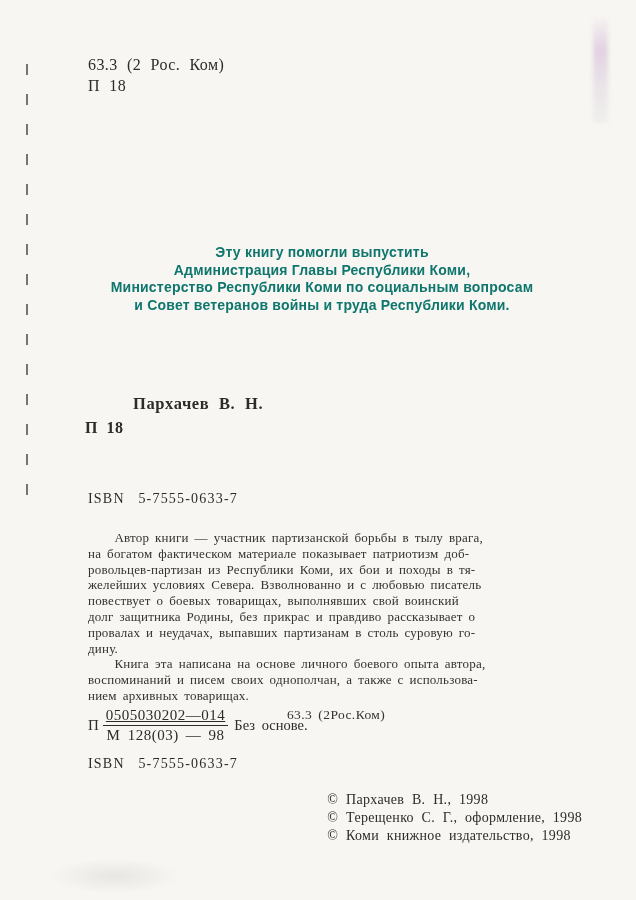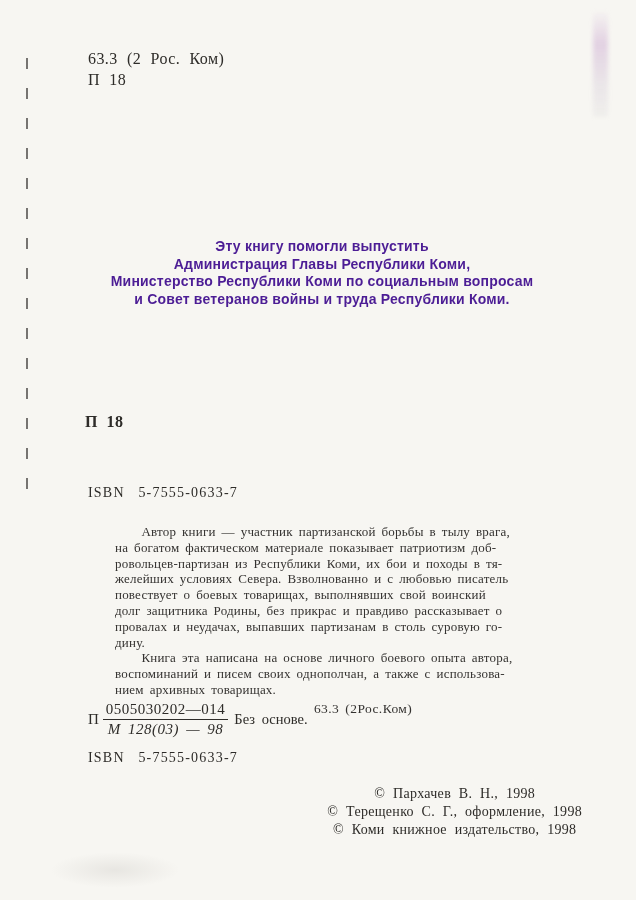--- a/index.html
+++ b/index.html
@@ -5,21 +5,21 @@
   html, body { margin: 0; padding: 0; }
   #page {
     position: relative;
     width: 636px;
     height: 900px;
     background: #f7f6f2;
     overflow: hidden;
     font-family: "Liberation Serif", serif;
     color: #2e2c29;
   }
-  .abs { position: absolute; }
+  .abs { position: absolute; margin-top: 6px; }
 
   
   .stitches {
     left: 26px; top: 58px; width: 2px; height: 432px;
     background: repeating-linear-gradient(to bottom,
       rgba(75,72,70,0.75) 0 11px, transparent 11px 30px);
   }
   .streak {
     left: 593px; top: 12px; width: 15px; height: 105px;
     background: linear-gradient(to bottom,
@@ -41,21 +41,21 @@
     word-spacing: 5px; letter-spacing: 0.4px;
     white-space: pre-line;
   }
   .sponsor {
     left: 8px; top: 238px; width: 628px;
     text-align: center;
     font-family: "Liberation Sans", sans-serif;
     font-weight: bold;
     font-size: 14px; line-height: 17.5px;
     letter-spacing: 0.2px;
-    color: #4c1d95;
+    color: #0f766e;
     white-space: pre-line;
   }
   .author-heading {
     left: 133px; top: 388px;
     font-weight: bold;
     font-size: 16.5px; letter-spacing: 0.6px; word-spacing: 5px;
   }
   .catalog-code {
     left: 85px; top: 413px;
     font-weight: bold;
@@ -66,21 +66,21 @@
     font-size: 16.5px; line-height: 21.5px;
     word-spacing: 8px; letter-spacing: 0.3px;
     white-space: pre-line;
   }
   .isbn-top { left: 88px; top: 485px; }
   .isbn-bottom { left: 88px; top: 750px; }
   .isbn {
     font-size: 14px; letter-spacing: 1.2px; word-spacing: 9px;
   }
   .annotation {
-    left: 115px; top: 524px; width: 496px;
+    left: 88px; top: 524px; width: 496px;
     font-size: 13px; line-height: 15.8px;
     word-spacing: 2.5px; letter-spacing: 0.2px;
     color: #343230;
   }
   .annotation .para { white-space: pre-line; }
   .bbk {
     text-align: center;
     margin-top: 3px;
     font-size: 13.5px; letter-spacing: 0.4px;
   }
@@ -91,26 +91,27 @@
   .imprint .prefix { vertical-align: middle; margin-right: 4px; }
   .frac {
     display: inline-block; vertical-align: middle;
     text-align: center; line-height: 1.15;
   }
   .frac .num {
     display: block;
     border-bottom: 1.5px solid #2e2c29;
     padding: 0 3px 1px;
     letter-spacing: 0.5px;
+    text-decoration: underline;
   }
-  .frac .den { display: block; padding-top: 1px; letter-spacing: 0.5px; word-spacing: 3px; font-style: italic; }
+  .frac .den { display: block; padding-top: 1px; letter-spacing: 0.5px; word-spacing: 3px; }
   .imprint .suffix { vertical-align: middle; margin-left: 6px; font-size: 14.5px; word-spacing: 3px; }
   .copyright {
     right: 54px; top: 785px;
-    text-align: center;
+    text-align: left;
     font-size: 14px; line-height: 18.2px;
     word-spacing: 4px; letter-spacing: 0.3px;
     white-space: pre-line;
   }
 </style>
 </head>
 <body>
 
 <div id="page">
 
@@ -119,20 +120,21 @@
   <div class="abs smudge"></div>
 
   <div class="abs udc">63.3 (2 Рос. Ком)
 П 18</div>
 
   <div class="abs sponsor">Эту книгу помогли выпустить
 Администрация Главы Республики Коми,
 Министерство Республики Коми по социальным вопросам
 и Совет ветеранов войны и труда Республики Коми.</div>
 
+  <div class="abs author-heading">Пархачев В. Н.</div>
 
   <div class="abs catalog-code">П 18</div>
 
 
   <div class="abs isbn isbn-top">ISBN 5-7555-0633-7</div>
 
   <div class="abs annotation">
     <div class="para">  Автор книги — участник партизанской борьбы в тылу врага,
 на богатом фактическом материале показывает патриотизм доб-
 ровольцев-партизан из Республики Коми, их бои и походы в тя-

